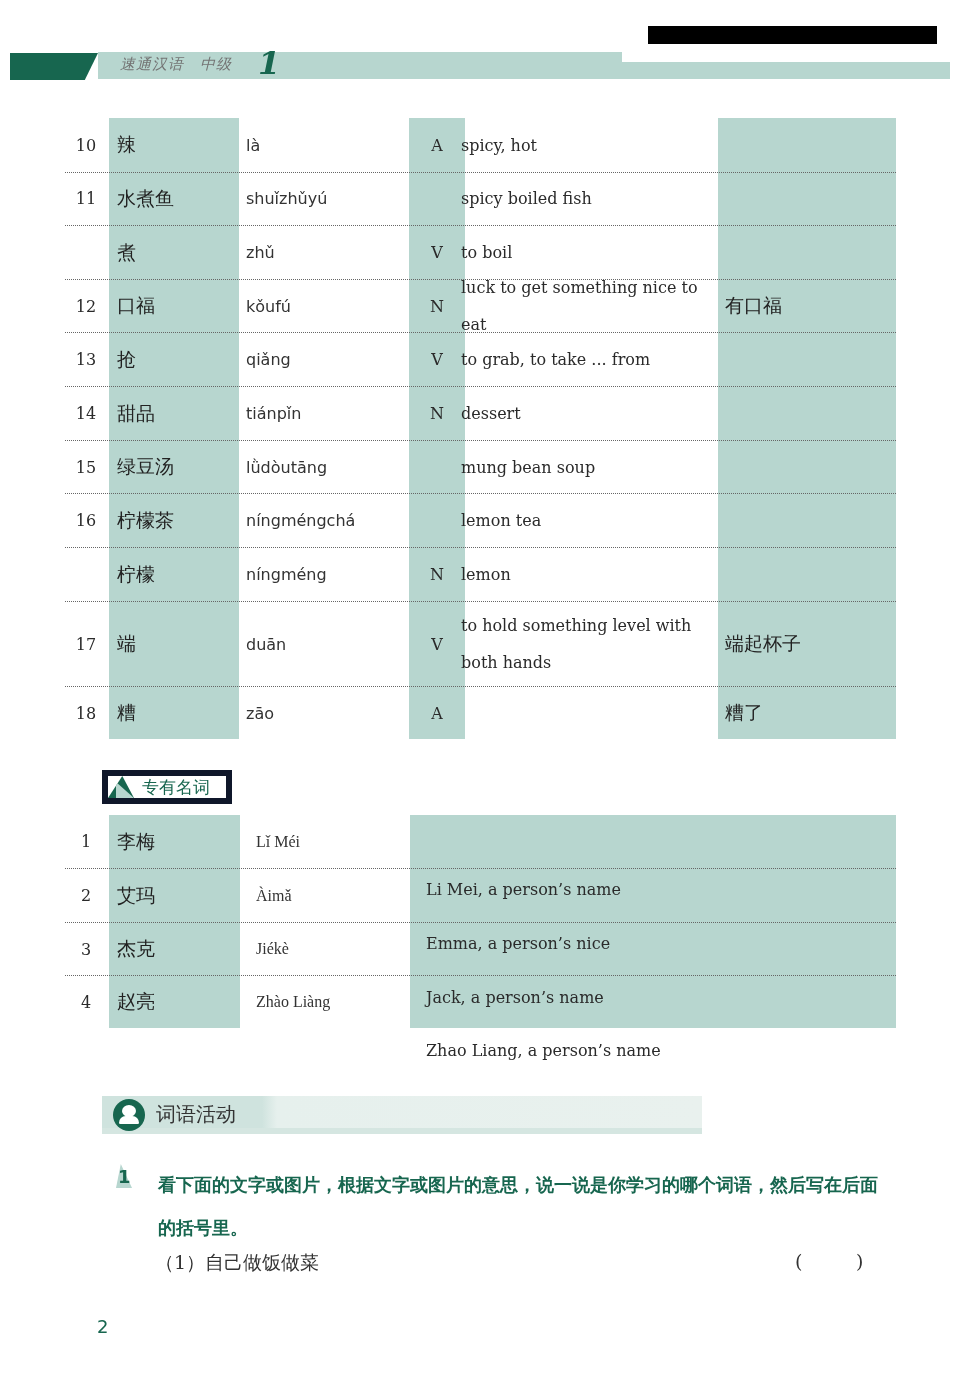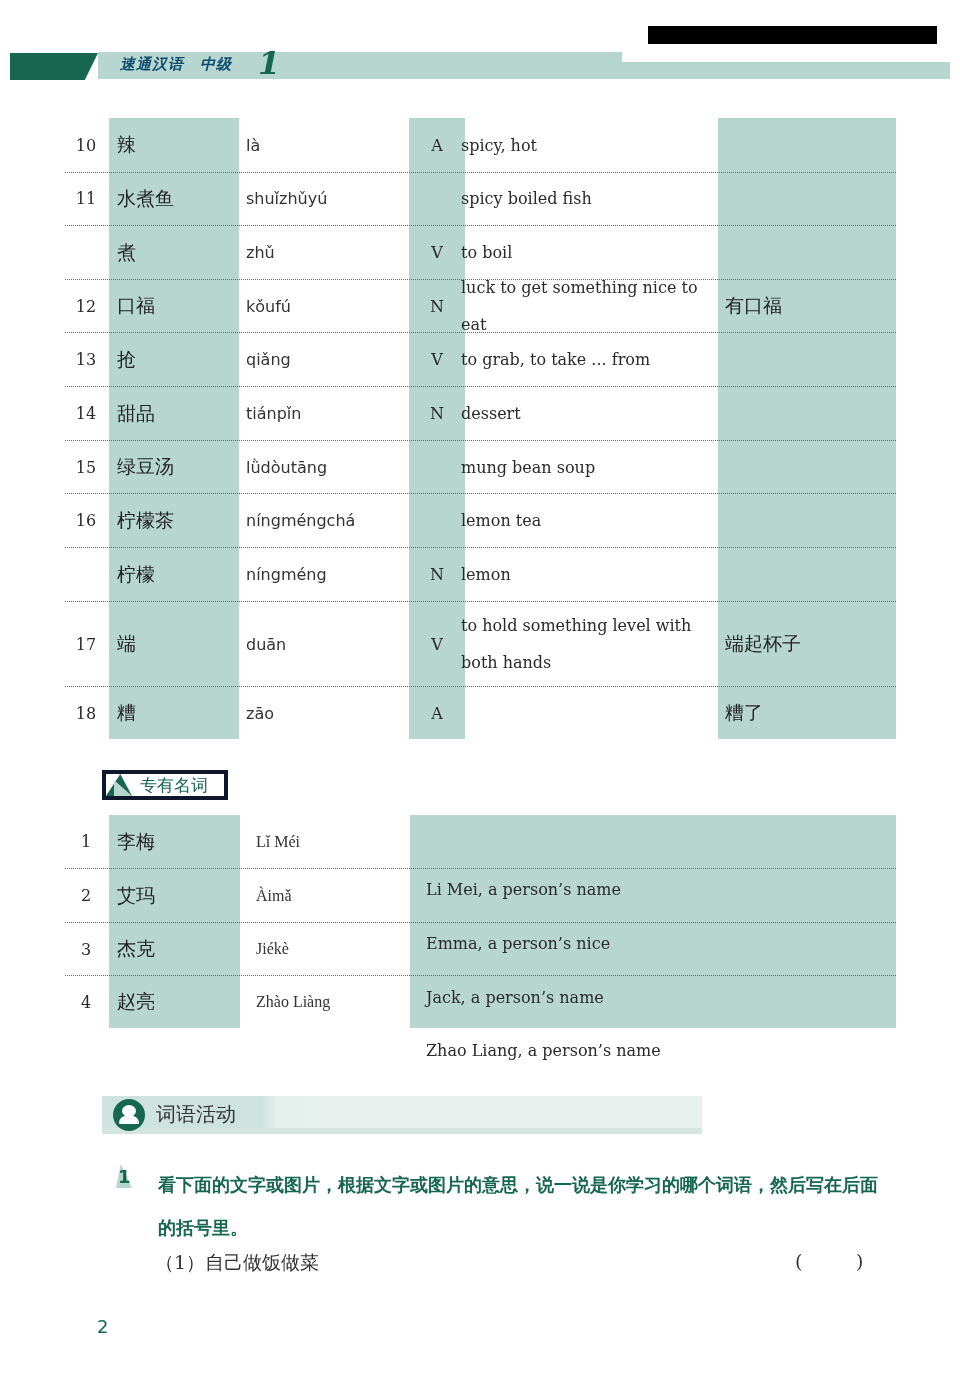--- a/index.html
+++ b/index.html
@@ -6,36 +6,36 @@
   body {
     width:960px; height:1376px; position:relative; overflow:hidden;
     background:#ffffff; font-family:"DejaVu Serif", serif; color:#2a2a2a;
   }
   .redact { position:absolute; left:648px; top:26px; width:289px; height:18px; background:#000; }
   .hdr-dark { position:absolute; left:10px; top:53px; width:88px; height:27px; background:#17664f;
     clip-path:polygon(0 0,100% 0,85% 100%,0 100%); }
   .hdr-band { position:absolute; left:98px; top:52px; width:524px; height:27px; background:#b7d6cf; }
   .hdr-band2 { position:absolute; left:622px; top:62px; width:328px; height:17px; background:#b7d6cf; }
   .hdr-title { position:absolute; left:120px; top:55px; font-family:"DejaVu Sans", sans-serif;
-    font-weight:bold; font-style:italic; font-size:15px; color:#0c4a6e; letter-spacing:1px; }
+    font-weight:normal; font-style:italic; font-size:15px; color:#737373; letter-spacing:1px; }
   .hdr-num { position:absolute; left:258px; top:46px; font-family:"DejaVu Serif", serif;
     font-weight:bold; font-style:italic; font-size:32px; color:#17664f; line-height:34px; }
 
   .colbg { position:absolute; background:#b7d6cf; }
   .row { position:absolute; left:65px; width:831px; border-bottom:1px dotted #666; }
   .row.last { border-bottom:none; }
   .cell { position:absolute; top:0; height:100%; display:flex; align-items:center; }
   .num { left:0; width:42px; justify-content:center; font-size:16px; }
   .hz { left:52px; font-size:19px; color:#222; font-family:"DejaVu Serif", serif; }
   .py { left:181px; font-family:"DejaVu Sans", sans-serif; font-size:16px; color:#333; }
   .pos { left:344px; width:56px; justify-content:center; font-size:16px; }
   .en { left:396px; width:248px; font-size:16px; line-height:37px; }
   .ex { left:660px; font-size:19px; color:#222; }
 
-  .sub-hdr { position:absolute; left:102px; top:770px; width:118px; height:22px; border:4px solid #0f172a;
+  .sub-hdr { position:absolute; left:102px; top:770px; width:118px; height:22px; border:6px solid #0f172a;
     background:#fff; display:flex; align-items:center; }
   .sub-tri { width:26px; height:22px; background:#17664f; clip-path:polygon(0 100%,55% 0,100% 100%); position:relative; }
   .sub-tri::after { content:""; position:absolute; left:8px; top:6px; width:18px; height:16px; background:#b7d6cf;
     clip-path:polygon(0 0,100% 100%,0 100%); }
   .sub-label { margin-left:8px; font-family:"DejaVu Sans", sans-serif; font-size:17px; color:#17664f; }
 
   .pn-row { position:absolute; left:65px; width:831px; border-bottom:1px dotted #666; }
   .pn-row.last { border-bottom:none; }
   .pn-py { left:191px; font-family:Liberation Serif, serif; font-size:16px; color:#333; }
   .pn-en { left:361px; font-size:16px;margin-top:48px; }

